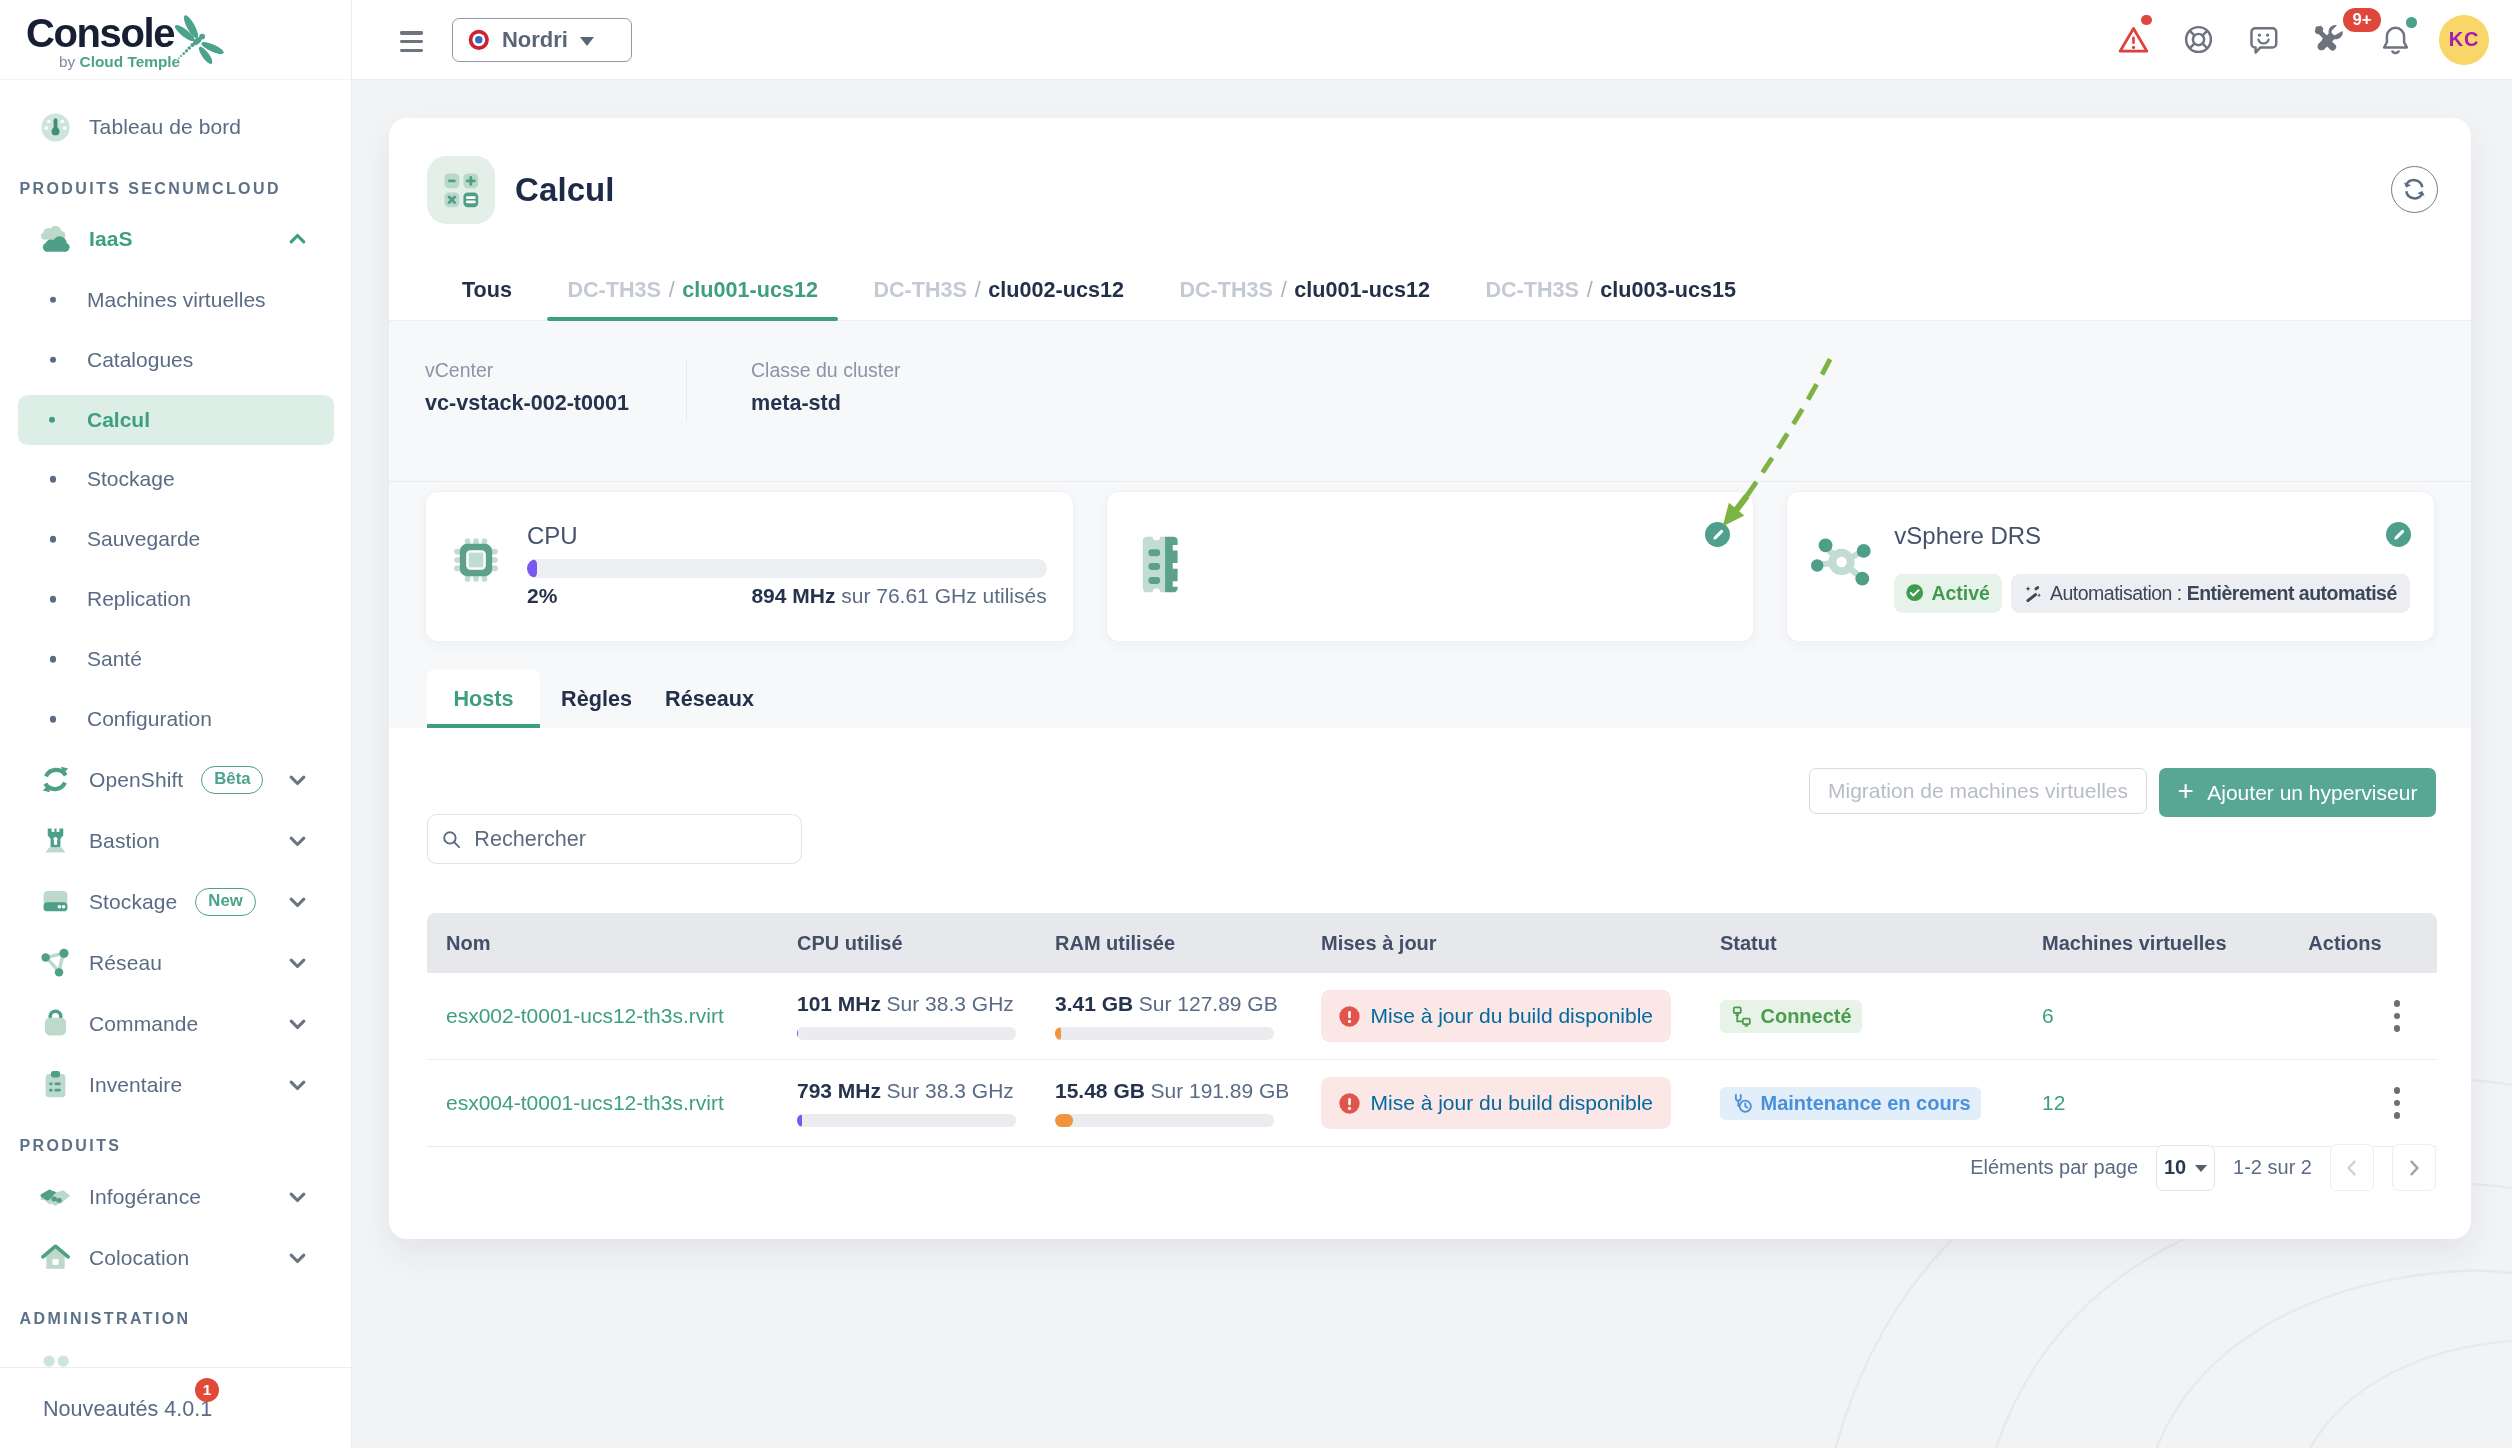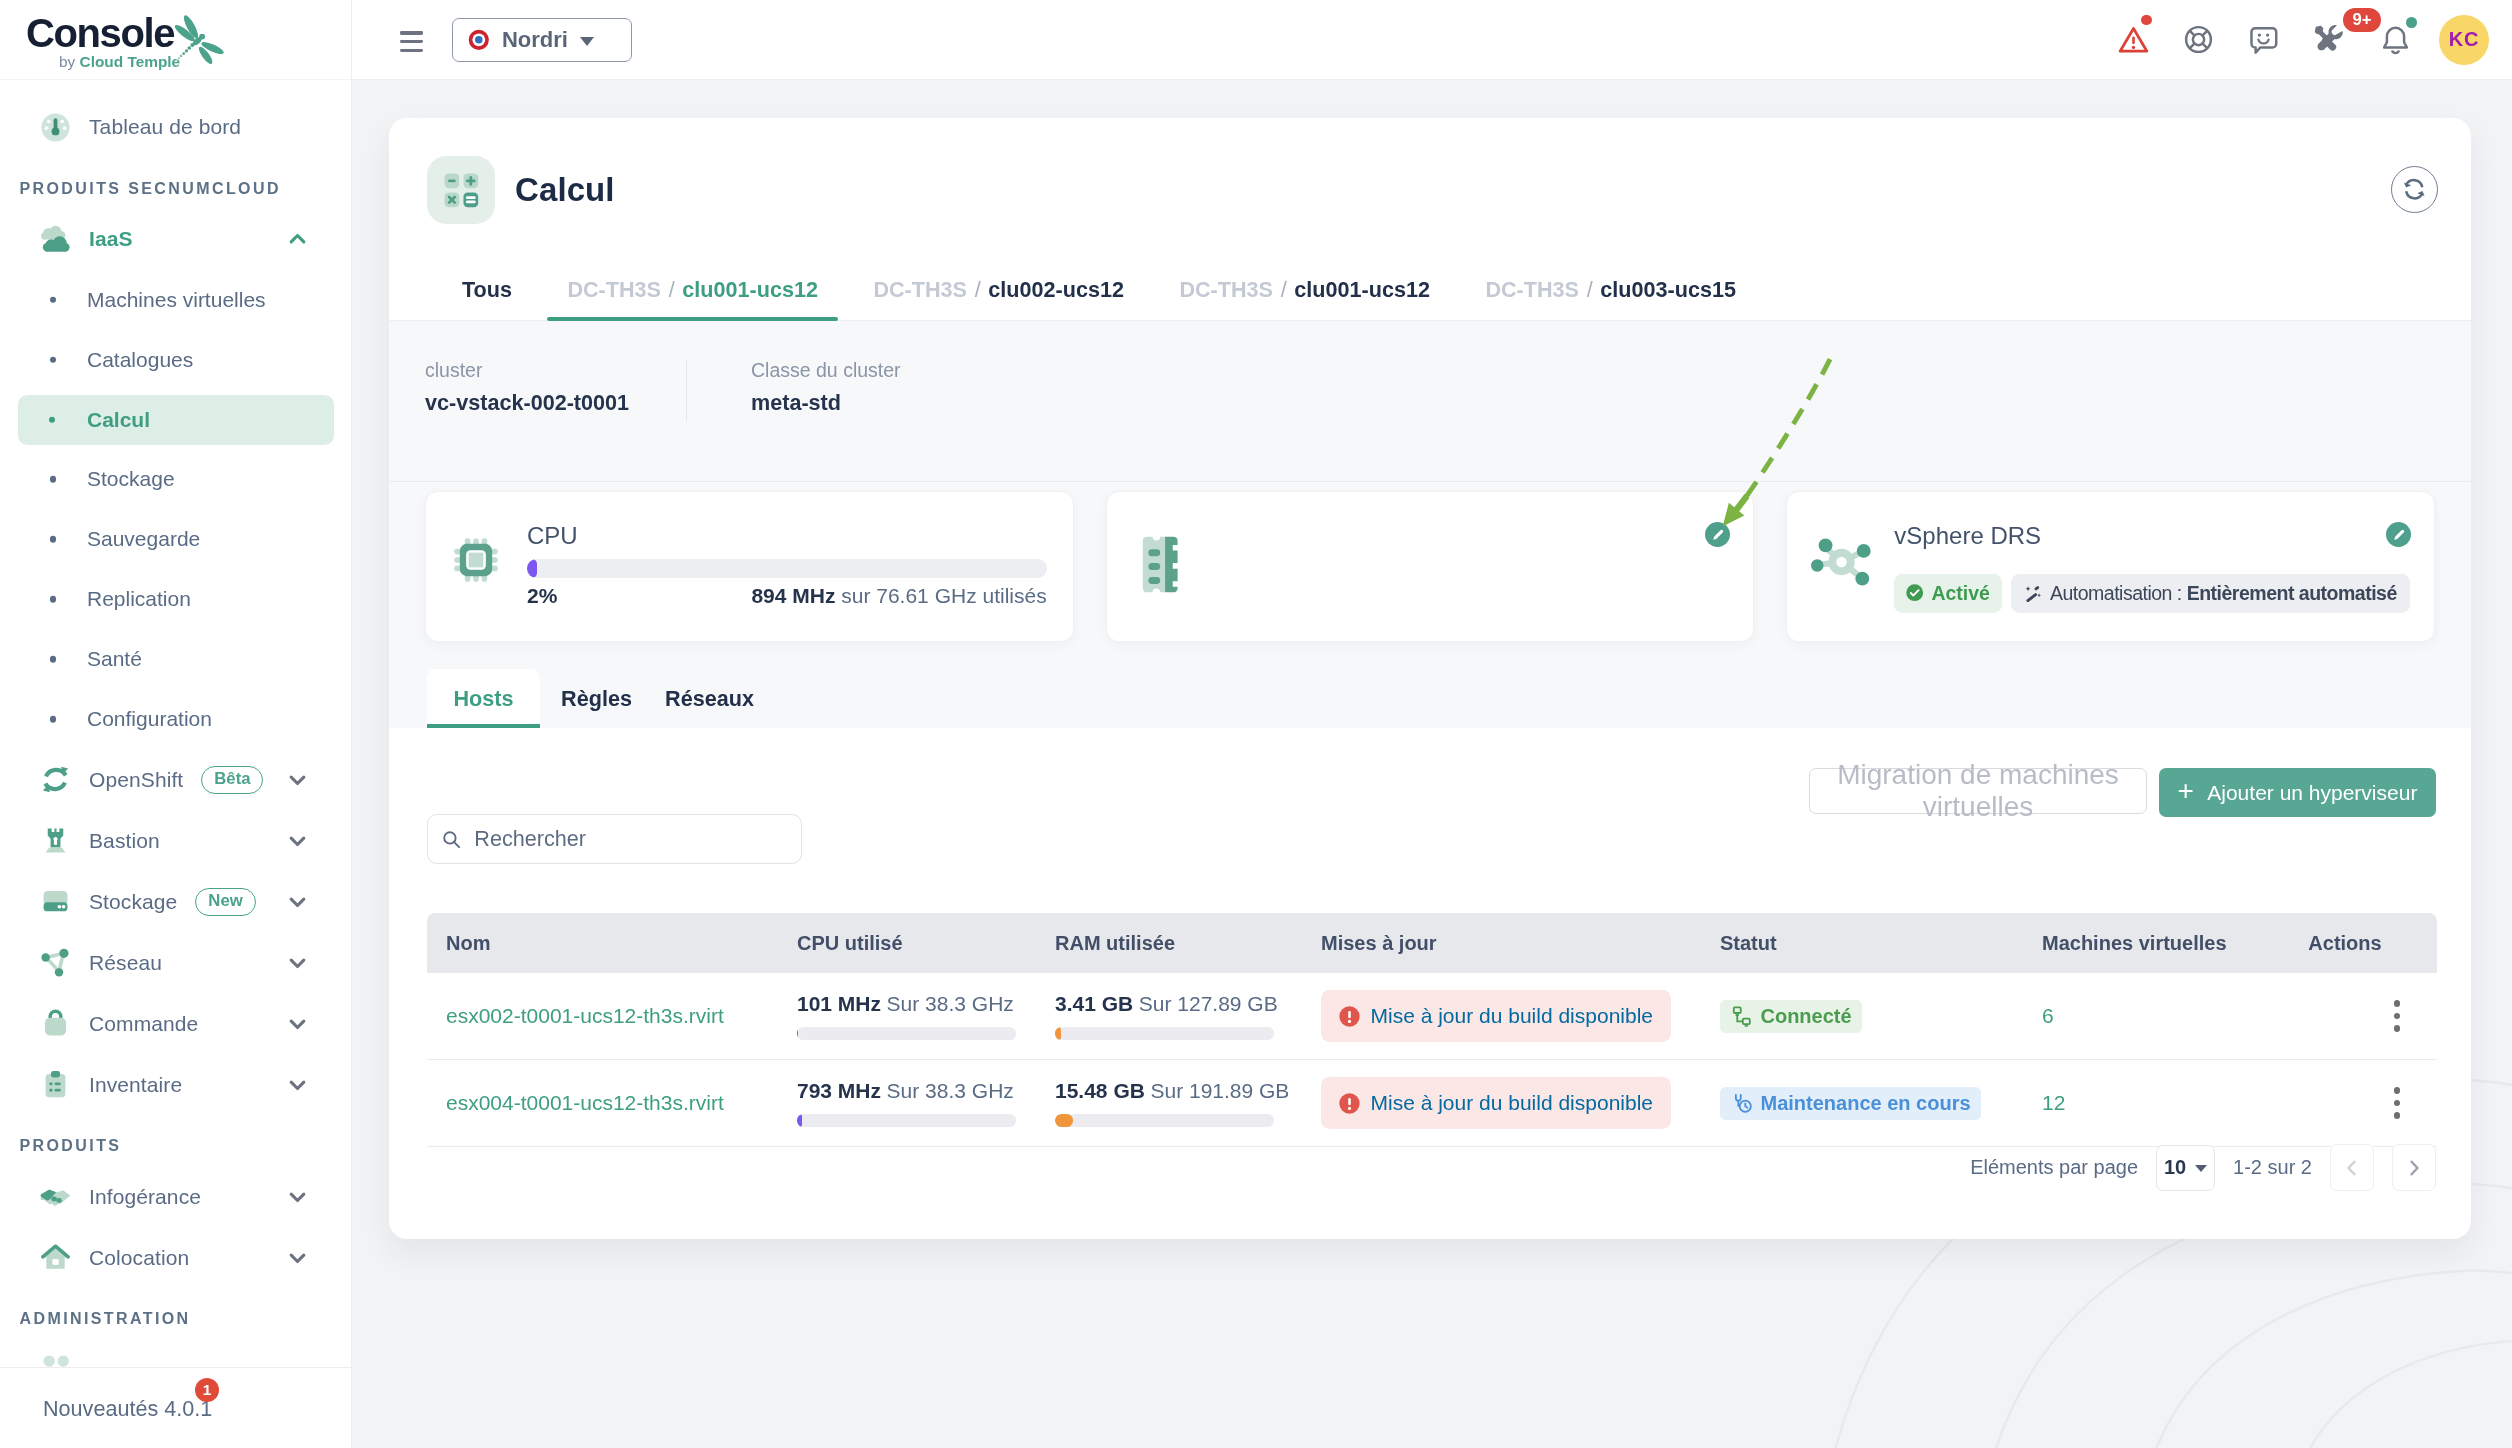--- a/index.html
+++ b/index.html
@@ -90,21 +90,21 @@
 .badge-on { height:39px; background:#e7f3ea; border-radius:8.4px; color:#3f9b4f; font-weight:700; font-size:19.5px; display:inline-flex; align-items:center; gap:7.7px; padding:0 12px; }
 .badge-auto { height:39px; background:#edeef1; border-radius:8.4px; color:#3c4759; font-size:19.5px; letter-spacing:-0.5px; display:inline-flex; align-items:center; gap:7.7px; padding:0 13.3px; white-space:nowrap; }
 .badge-auto b { font-weight:700; }
 
 .htabs { position:absolute; left:0; bottom:0; right:0; height:59px; display:flex; padding-left:38px; }
 .htab { width:113px; display:flex; align-items:center; justify-content:center; font-size:21.6px; font-weight:600; color:#22304a; position:relative; cursor:pointer; }
 .htab.active { background:#fff; border-radius:8.4px 8.4px 0 0; color:#3e9e82; }
 .htab.active::after { content:""; position:absolute; left:0; right:0; bottom:0; height:4.2px; background:#3e9e82; }
 
 .whitesec { position:relative; height:511px; }
-.btn-ghost { position:absolute; top:40px; right:324px; width:338px; height:46px; border:1.4px solid #d8dade; border-radius:7px; background:#fff; color:#b7bcc7; font-size:28px; display:flex; align-items:center; justify-content:center; cursor:default; }
+.btn-ghost { position:absolute; top:40px; right:324px; width:338px; height:46px; border:1.4px solid #d8dade; border-radius:7px; background:#fff; color:#b7bcc7; font-size:21px; display:flex; align-items:center; justify-content:center; cursor:default; }
 .btn-primary { position:absolute; top:40px; right:35px; width:277px; height:49px; background:#57a794; border-radius:7px; color:#fff; font-size:21px; display:flex; align-items:center; justify-content:center; gap:13.3px; cursor:pointer; }
 .btn-primary .plus { font-size:28px; font-weight:400; line-height:1; margin-top:-2.8px; }
 .search { position:absolute; left:38px; top:86px; width:375px; height:50px; border:1.4px solid #e0e2e7; border-radius:9.8px; background:#fff; display:flex; align-items:center; padding:0 14px; gap:13.3px; }
 .search input { border:0; outline:0; font-size:21.6px; color:#5d6b82; width:100%; background:transparent; font-family:"Liberation Sans", sans-serif; }
 .search input::placeholder { color:#5d6b82; opacity:1; }
 
 .table { position:absolute; left:38px; top:185px; width:2010px; }
 .tgrid { display:grid; grid-template-columns:351px 258px 266px 399px 322px 255px 158px; align-items:center; }
 .thead { height:60px; background:#e6e8ec; border-radius:8.4px 8.4px 0 0; font-size:20px; font-weight:700; color:#434f68; }
 .th { padding-left:19px; }
@@ -486,21 +486,21 @@
               <span class="pre">DC-TH3S</span>
               <span class="slash">/</span>
               <span class="lbl">clu003-ucs15</span>
             </div>
     </div>
 
     <div class="graysec">
 
       <div class="info">
         <div class="info-col1">
-          <div class="info-label">cluster</div>
+          <div class="info-label">vCenter</div>
           <div class="info-value">vc-vstack-002-t0001</div>
         </div>
         <div class="info-col2">
           <div class="info-label">Classe du cluster</div>
           <div class="info-value">meta-std</div>
         </div>
       </div>
 
       <div class="stats">
 

